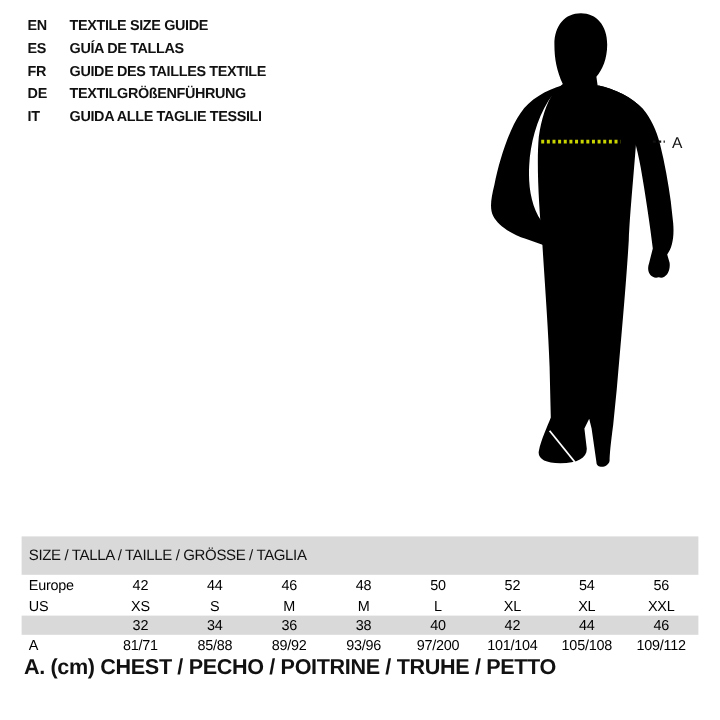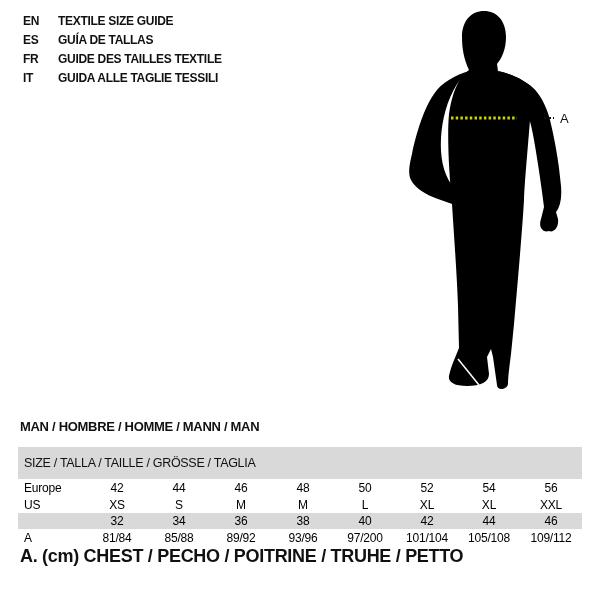--- a/index.html
+++ b/index.html
@@ -41,20 +41,24 @@
     </div>
     <div class="lang-row">
       <span class="lang-code">ES</span>
       <span>GUÍA DE TALLAS</span>
     </div>
     <div class="lang-row">
       <span class="lang-code">FR</span>
       <span>GUIDE DES TAILLES TEXTILE</span>
     </div>
     <div class="lang-row">
+      <span class="lang-code">DE</span>
+      <span>TEXTILGRÖßENFÜHRUNG</span>
+    </div>
+    <div class="lang-row">
       <span class="lang-code">IT</span>
       <span>GUIDA ALLE TAGLIE TESSILI</span>
     </div>
   </div>
 
 
   <svg class="figure" viewBox="0 0 170 392" xmlns="http://www.w3.org/2000/svg">
 
     <path d="M79,3 C92,3 101,13 101,29 C101,41 97,50 92,56 L93,63
          C107,66 122,73 131,83 L125,112
@@ -76,21 +80,20 @@
 
     <path d="M53,351 L74,377" stroke="#ffffff" stroke-width="1.5" fill="none"></path>
 
     <line x1="46" y1="110" x2="112" y2="110" stroke-width="3" stroke-dasharray="2.5 2.2" stroke="#c9d400"></line>
 
     <line x1="139" y1="110" x2="149" y2="110" stroke-width="2" stroke-dasharray="2.5 2" stroke="#111111"></line>
 
     <text x="155" y="115" font-family="Liberation Sans, sans-serif" font-size="13" font-weight="500" fill="#111">A</text>
   </svg>
 
-  <div class="section-title">MAN / HOMBRE / HOMME / MANN / MAN</div>
 
   <div class="size-table">
     <div class="t-header">SIZE / TALLA / TAILLE / GRÖSSE / TAGLIA</div>
 
     <div class="t-row">
       <span class="t-label">Europe</span>
       <span class="t-cell">42</span>
       <span class="t-cell">44</span>
       <span class="t-cell">46</span>
       <span class="t-cell">48</span>
@@ -119,21 +122,21 @@
       <span class="t-cell">36</span>
       <span class="t-cell">38</span>
       <span class="t-cell">40</span>
       <span class="t-cell">42</span>
       <span class="t-cell">44</span>
       <span class="t-cell">46</span>
     </div>
 
     <div class="t-row">
       <span class="t-label">A</span>
-      <span class="t-cell">81/84</span>
+      <span class="t-cell">81/71</span>
       <span class="t-cell">85/88</span>
       <span class="t-cell">89/92</span>
       <span class="t-cell">93/96</span>
       <span class="t-cell">97/200</span>
       <span class="t-cell">101/104</span>
       <span class="t-cell">105/108</span>
       <span class="t-cell">109/112</span>
     </div>
   </div>
 

